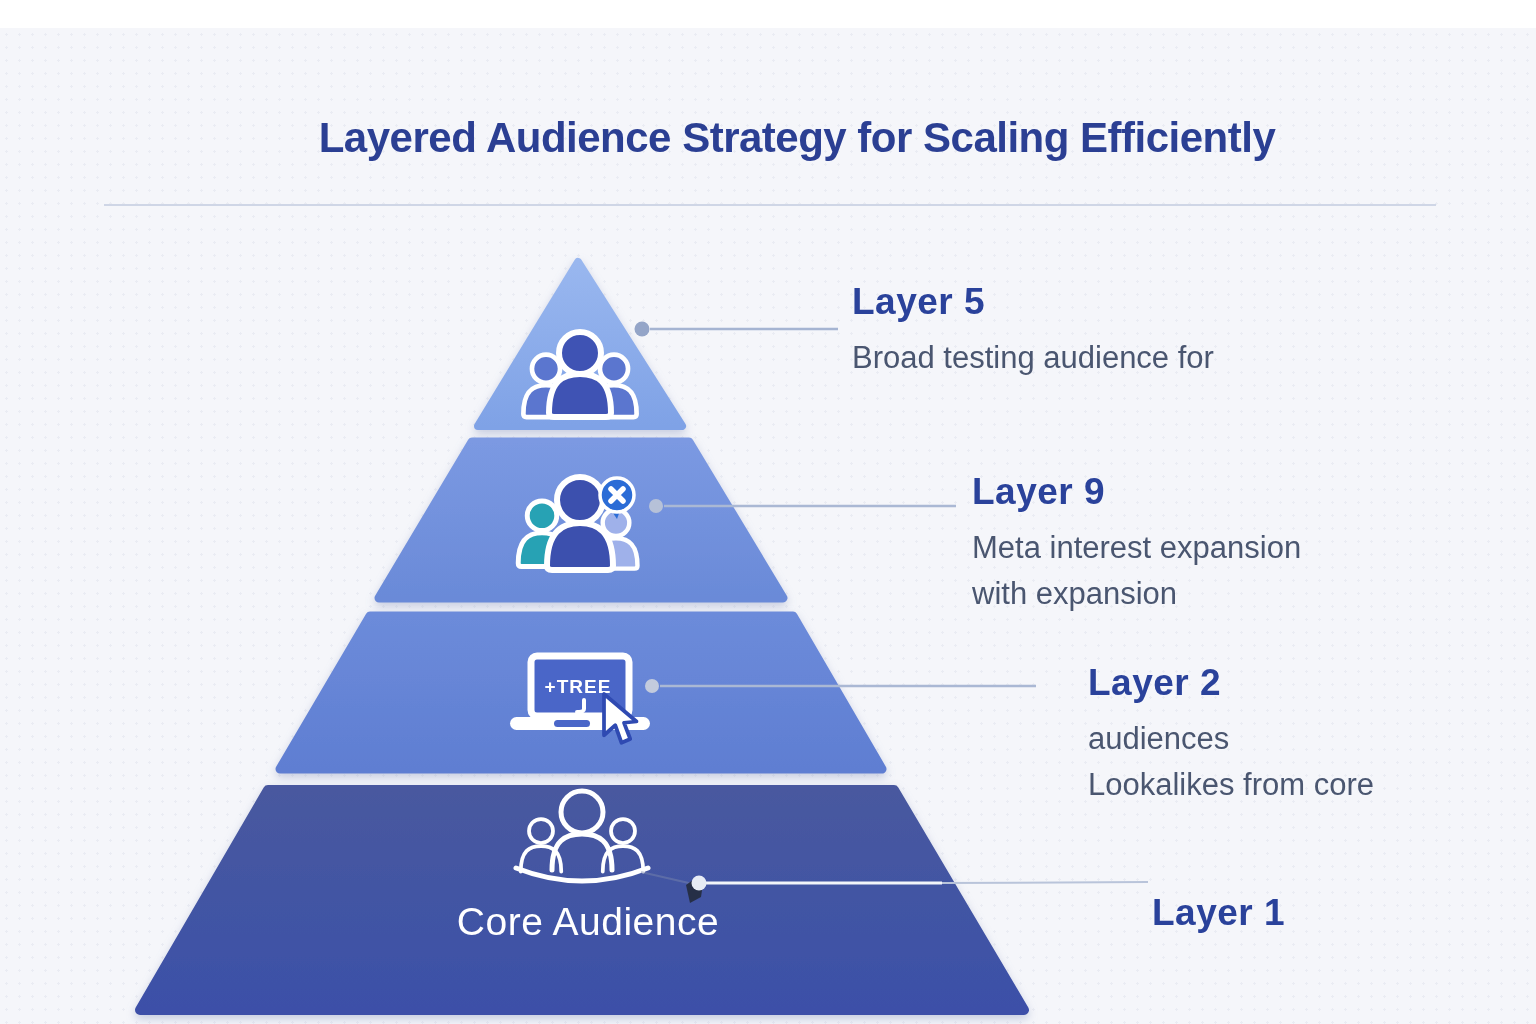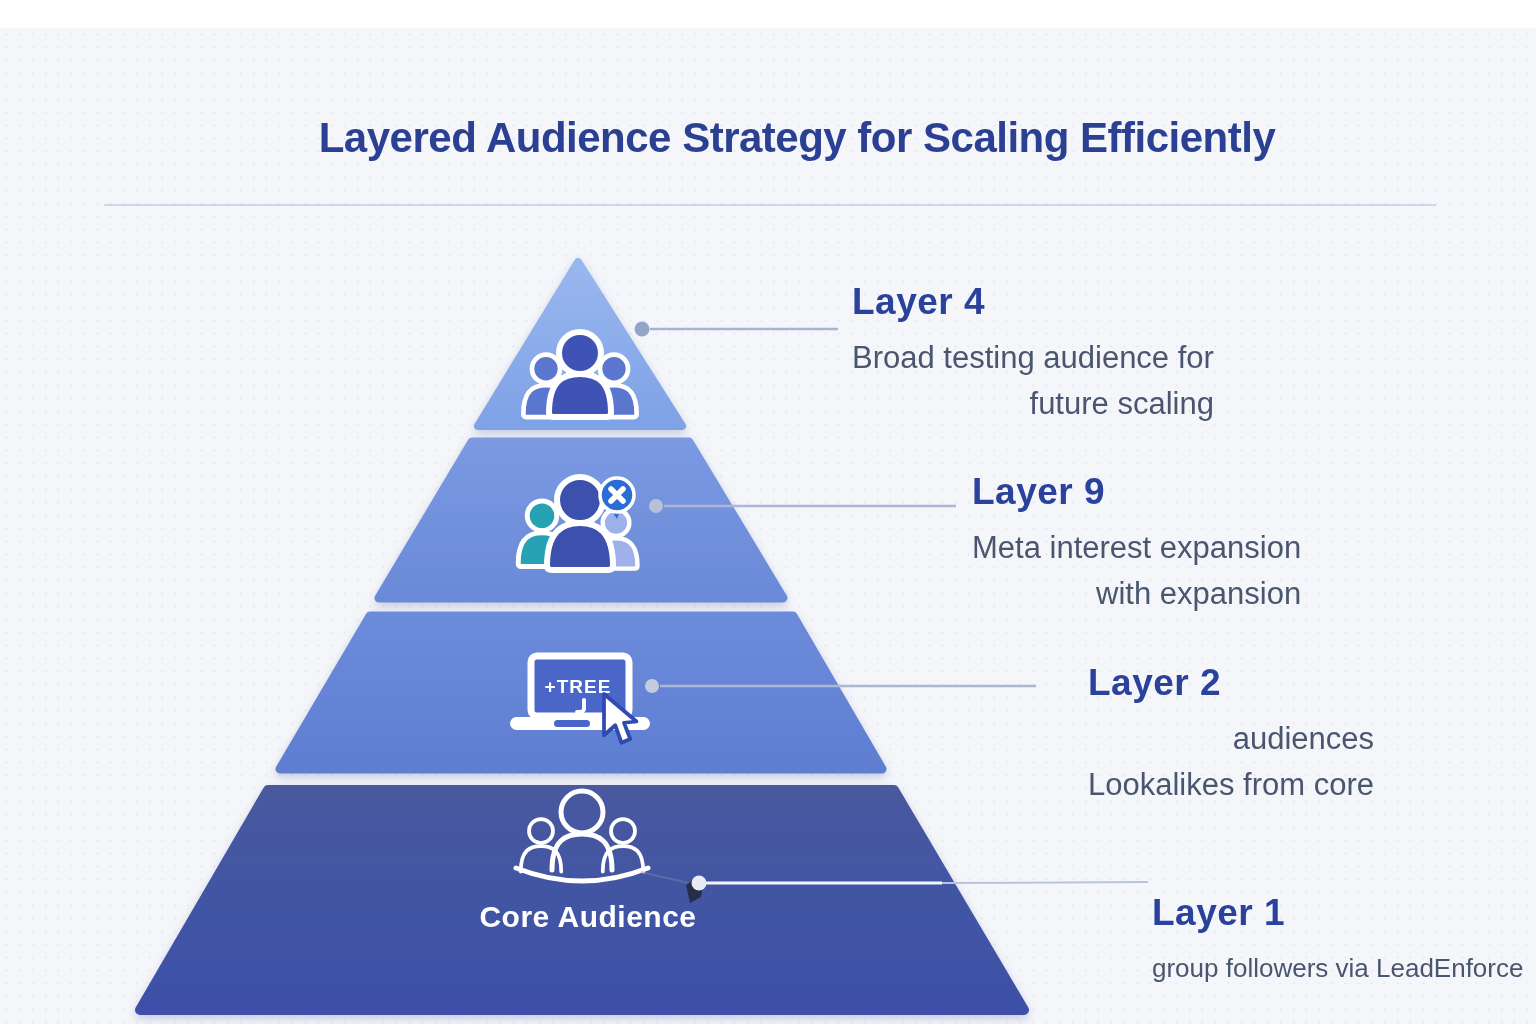--- a/index.html
+++ b/index.html
@@ -16,25 +16,25 @@
     white-space:nowrap;font-size:42px;font-weight:bold;letter-spacing:-0.5px;
     color:#2b3f93;
   }
   .divider{
     position:absolute;left:104px;top:176px;width:1332px;height:2px;
     background:#cfd6e6;
   }
   .pyramid-svg{position:absolute;left:0;top:0;}
   .callout{position:absolute;}
   .callout .label{font-size:37px;font-weight:bold;color:#2a429b;letter-spacing:0.5px;}
-  .callout .desc{margin-top:12px;font-size:31px;color:#4a5670;line-height:46px;text-align:right;}
+  .callout .desc{margin-top:12px;font-size:31px;color:#4a5670;line-height:46px;}
   .callout .desc .small{font-size:26px;line-height:44px;display:block;}
   .core-label{
     position:absolute;left:588px;top:872px;transform:translateX(-50%);
-    font-size:30px;font-weight:bold;color:#ffffff;white-space:nowrap;
+    font-size:39px;font-weight:normal;color:#ffffff;white-space:nowrap;
     letter-spacing:0.5px;
   }
 </style>
 </head>
 <body>
 
 <div class="canvas">
 
   <div class="page-title">Layered Audience Strategy for Scaling Efficiently</div>
   <div class="divider"></div>
@@ -144,24 +144,23 @@
       <polygon points="697,849 686,857 690,875 701,869 703,856" fill="#232b3d" opacity="0.9"></polygon>
       <line x1="706" y1="855" x2="942" y2="855" stroke="#f2f5fa" stroke-width="3"></line>
       <line x1="942" y1="855" x2="1148" y2="854" stroke="#b9c4da" stroke-width="2"></line>
       <circle cx="699" cy="855" r="7.5" fill="#e7ecf5"></circle>
     </g>
   </svg>
 
   <div class="core-label">Core Audience</div>
 
   <div class="callout" style="left:852px;top:253px;">
-    <div class="label">Layer 4</div>
+    <div class="label">Layer 5</div>
     <div class="desc">
       <div>Broad testing audience for</div>
-      <div>future scaling</div>
     </div>
   </div>
 
   <div class="callout" style="left:972px;top:443px;">
     <div class="label">Layer 9</div>
     <div class="desc">
       <div>Meta interest expansion</div>
       <div>with expansion</div>
     </div>
   </div>
@@ -170,17 +169,16 @@
     <div class="label">Layer 2</div>
     <div class="desc">
       <div>audiences</div>
       <div>Lookalikes from core</div>
     </div>
   </div>
 
   <div class="callout" style="left:1152px;top:864px;">
     <div class="label">Layer 1</div>
     <div class="desc">
-      <span class="small">group followers via LeadEnforce</span>
     </div>
   </div>
 
 </div>
 
 </body></html>

